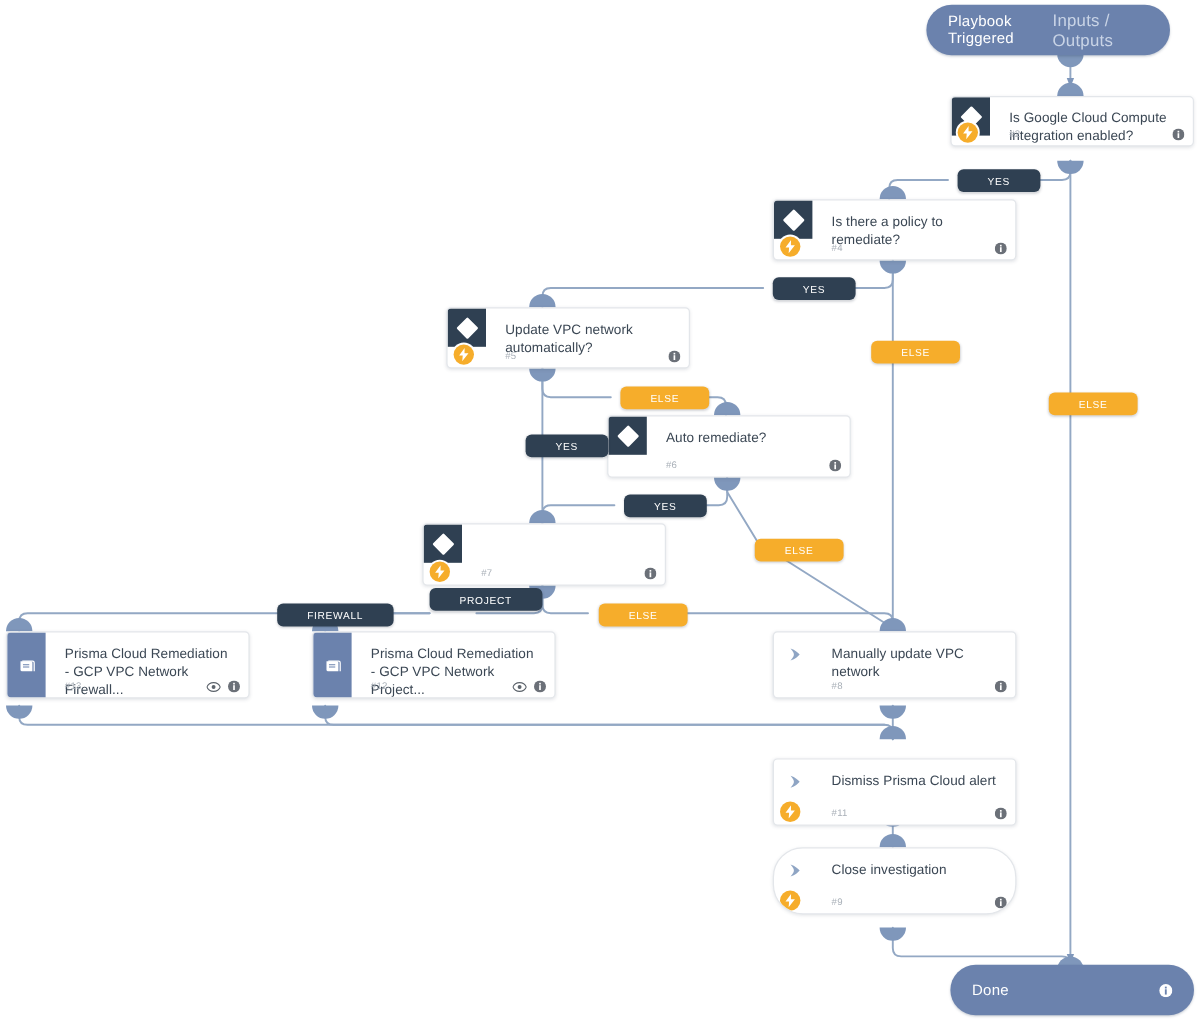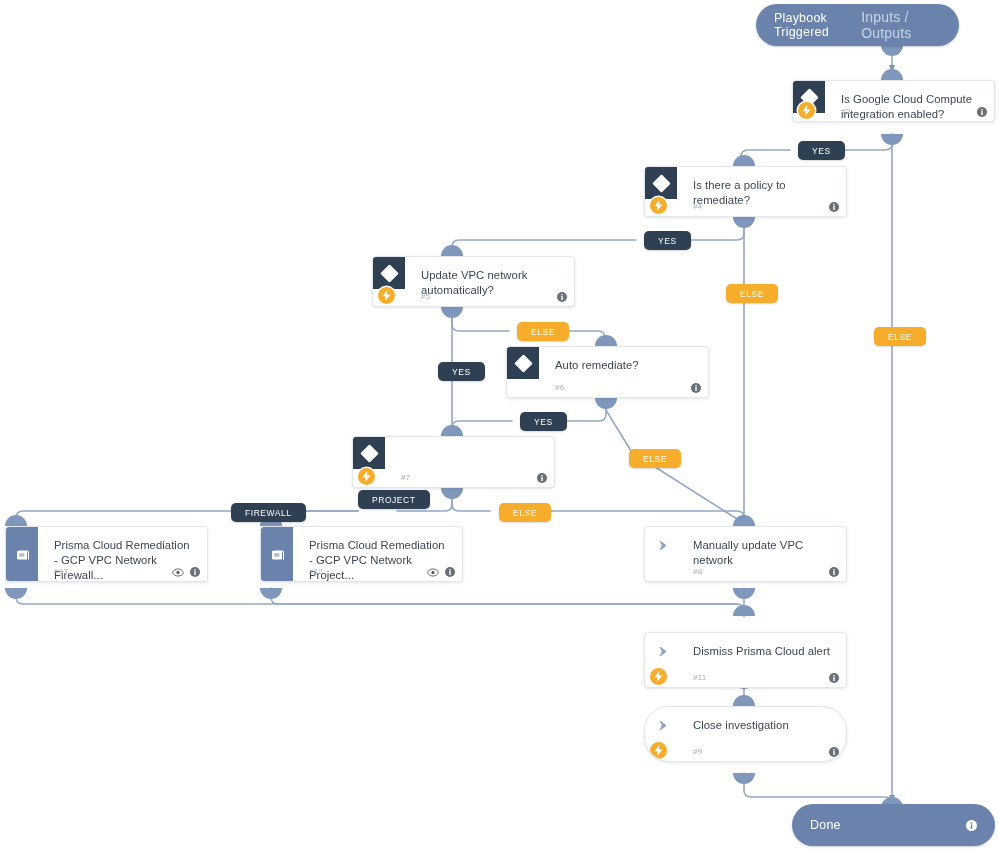--- a/index.html
+++ b/index.html
@@ -84,21 +84,21 @@
     background:#f6ad2b;display:flex;align-items:center;justify-content:center;
     box-shadow:0 0 0 1.5px #ffffff;
   }
 
   
   .elabel{
     position:absolute;
     height:19px;min-width:26px;
     border-radius:5px;
     display:flex;align-items:center;justify-content:center;
-    padding:0 14px;box-sizing:border-box;
+    padding:0 25px;box-sizing:border-box;
     font-size:8.5px;letter-spacing:.55px;color:#ffffff;
     z-index:7;
     box-shadow:0 1px 2px rgba(40,50,70,.2);
   }
   .elabel.dark{background:#2f4052;}
   .elabel.amber{background:#f6ad2b;}
 
   svg{display:block;}
 </style>
 </head>
@@ -190,21 +190,21 @@
       <path d="M733,616 a11,11 0 0 1 22,0 z"></path>
       <path d="M733,678 a11,11 0 0 0 22,0 z"></path>
 
       <path d="M733,706 a11,11 0 0 1 22,0 z"></path>
       <path d="M733,773 a11,11 0 0 0 22,0 z"></path>
 
       <path d="M881,808 a11,11 0 0 1 22,0 z"></path>
     </g>
   </svg>
 
-  <div class="pill" style="left:756px;top:4px;width:203px;">
+  <div class="pill" style="left:772px;top:4px;width:203px;">
     <span class="pill-title">Playbook Triggered</span>
     <span class="pill-sub">Inputs / Outputs</span>
   </div>
 
   <div class="node" style="left:792px;top:80px;width:203px;height:42px;">
     <div class="node-body">
       <div class="ic-cond">
         <div class="dia"></div>
       </div>
       <div class="node-title">Is Google Cloud Compute integration enabled?</div>

